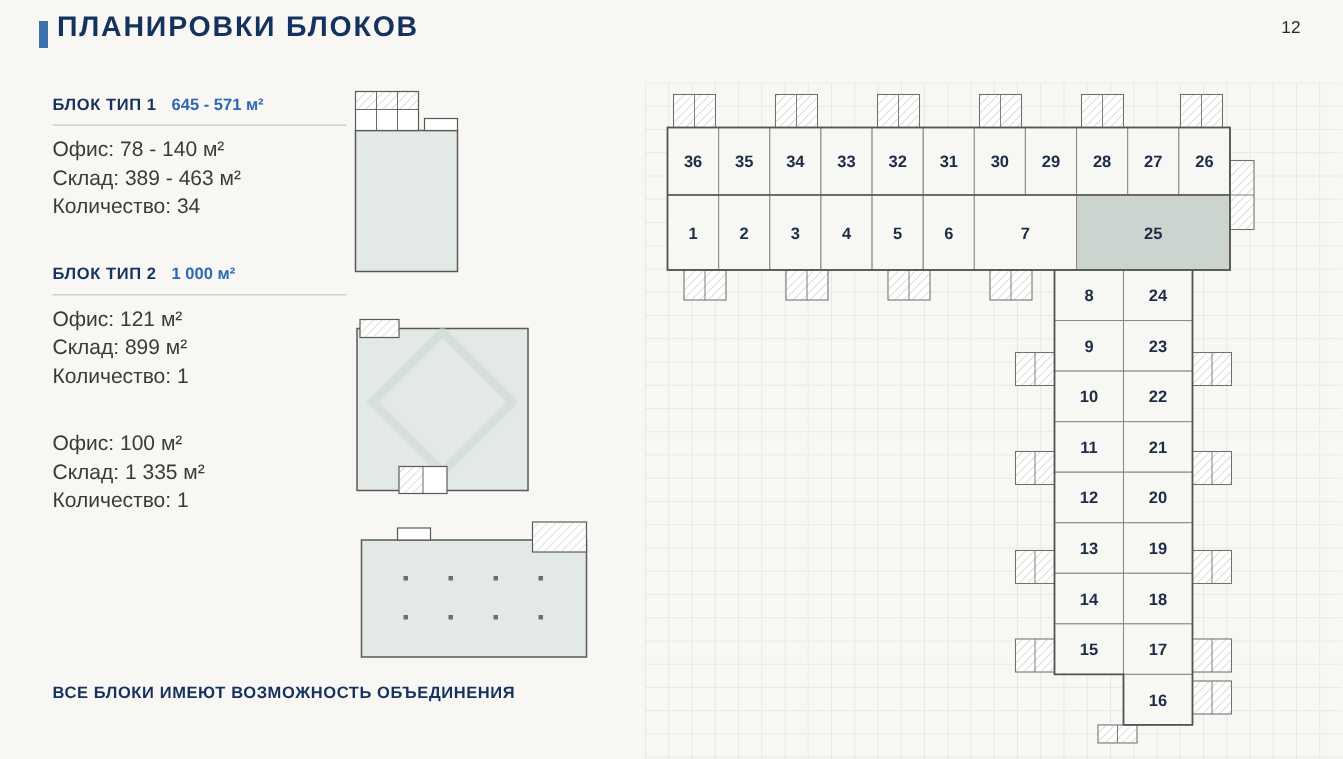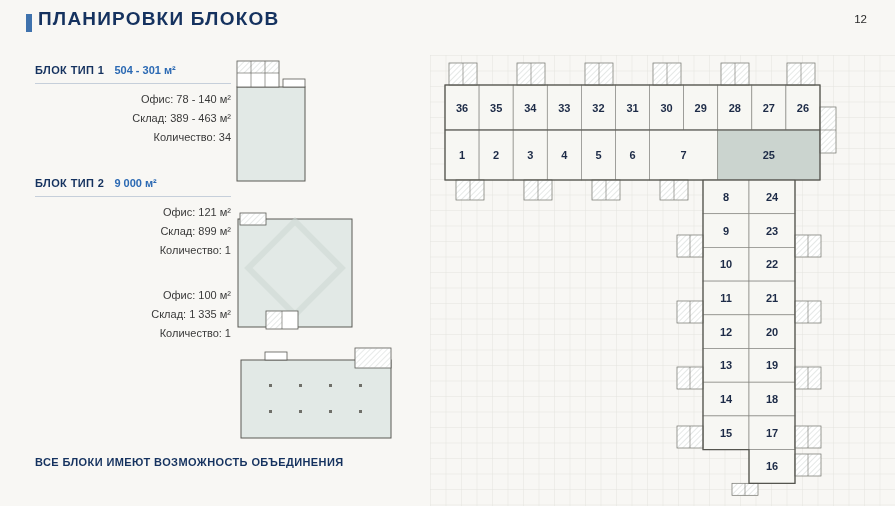--- a/index.html
+++ b/index.html
@@ -11,21 +11,21 @@
   .page-title{position:absolute;left:38px;top:8px;margin:0;font-size:19px;font-weight:bold;
               color:#15325f;letter-spacing:1.2px;}
   .page-num{position:absolute;right:28px;top:13px;font-size:11.5px;color:#2a2a2a;}
 
   
   .bt{position:absolute;left:35px;width:196px;}
   .bt-head{display:flex;align-items:flex-end;gap:10px;border-bottom:1px solid #c6cfda;padding-bottom:7px;}
   .bt-name{font-size:11px;font-weight:bold;color:#15325f;letter-spacing:.4px;}
   .bt-area{font-size:11px;font-weight:bold;color:#2b69b3;}
   .bt-specs{margin-top:6px;}
-  .bt-spec{font-size:11px;color:#3a3a3a;line-height:19px;text-align:right;}
+  .bt-spec{font-size:14px;color:#3a3a3a;line-height:19px;}
 
   .footer-note{position:absolute;left:35px;top:456px;font-size:11px;font-weight:bold;
                color:#15325f;letter-spacing:.4px;}
 
   
   .thumb{position:absolute;}
   .plan-fill{fill:#e2e9e6;stroke:#5a5a55;stroke-width:1;}
   .plan-off{fill:#ffffff;stroke:#5a5a55;stroke-width:.8;}
   .plan-line{stroke:#5a5a55;stroke-width:.6;}
 
@@ -44,33 +44,33 @@
 
 <div class="page">
 
   <span class="title-mark"></span>
   <h1 class="page-title">ПЛАНИРОВКИ БЛОКОВ</h1>
   <span class="page-num">12</span>
 
   <section class="bt" style="top:64px">
     <div class="bt-head">
       <span class="bt-name">БЛОК ТИП 1</span>
-      <span class="bt-area">504 - 301 м²</span>
+      <span class="bt-area">645 - 571 м²</span>
     </div>
     <div class="bt-specs">
       <div class="bt-spec">Офис: 78 - 140 м²</div>
       <div class="bt-spec">Склад: 389 - 463 м²</div>
       <div class="bt-spec">Количество: 34</div>
     </div>
   </section>
 
   <section class="bt" style="top:177px">
     <div class="bt-head">
       <span class="bt-name">БЛОК ТИП 2</span>
-      <span class="bt-area">9 000 м²</span>
+      <span class="bt-area">1 000 м²</span>
     </div>
     <div class="bt-specs">
       <div class="bt-spec">Офис: 121 м²</div>
       <div class="bt-spec">Склад: 899 м²</div>
       <div class="bt-spec">Количество: 1</div>
     </div>
   </section>
 
   <section class="bt" style="top:280px">
     <div class="bt-specs">

